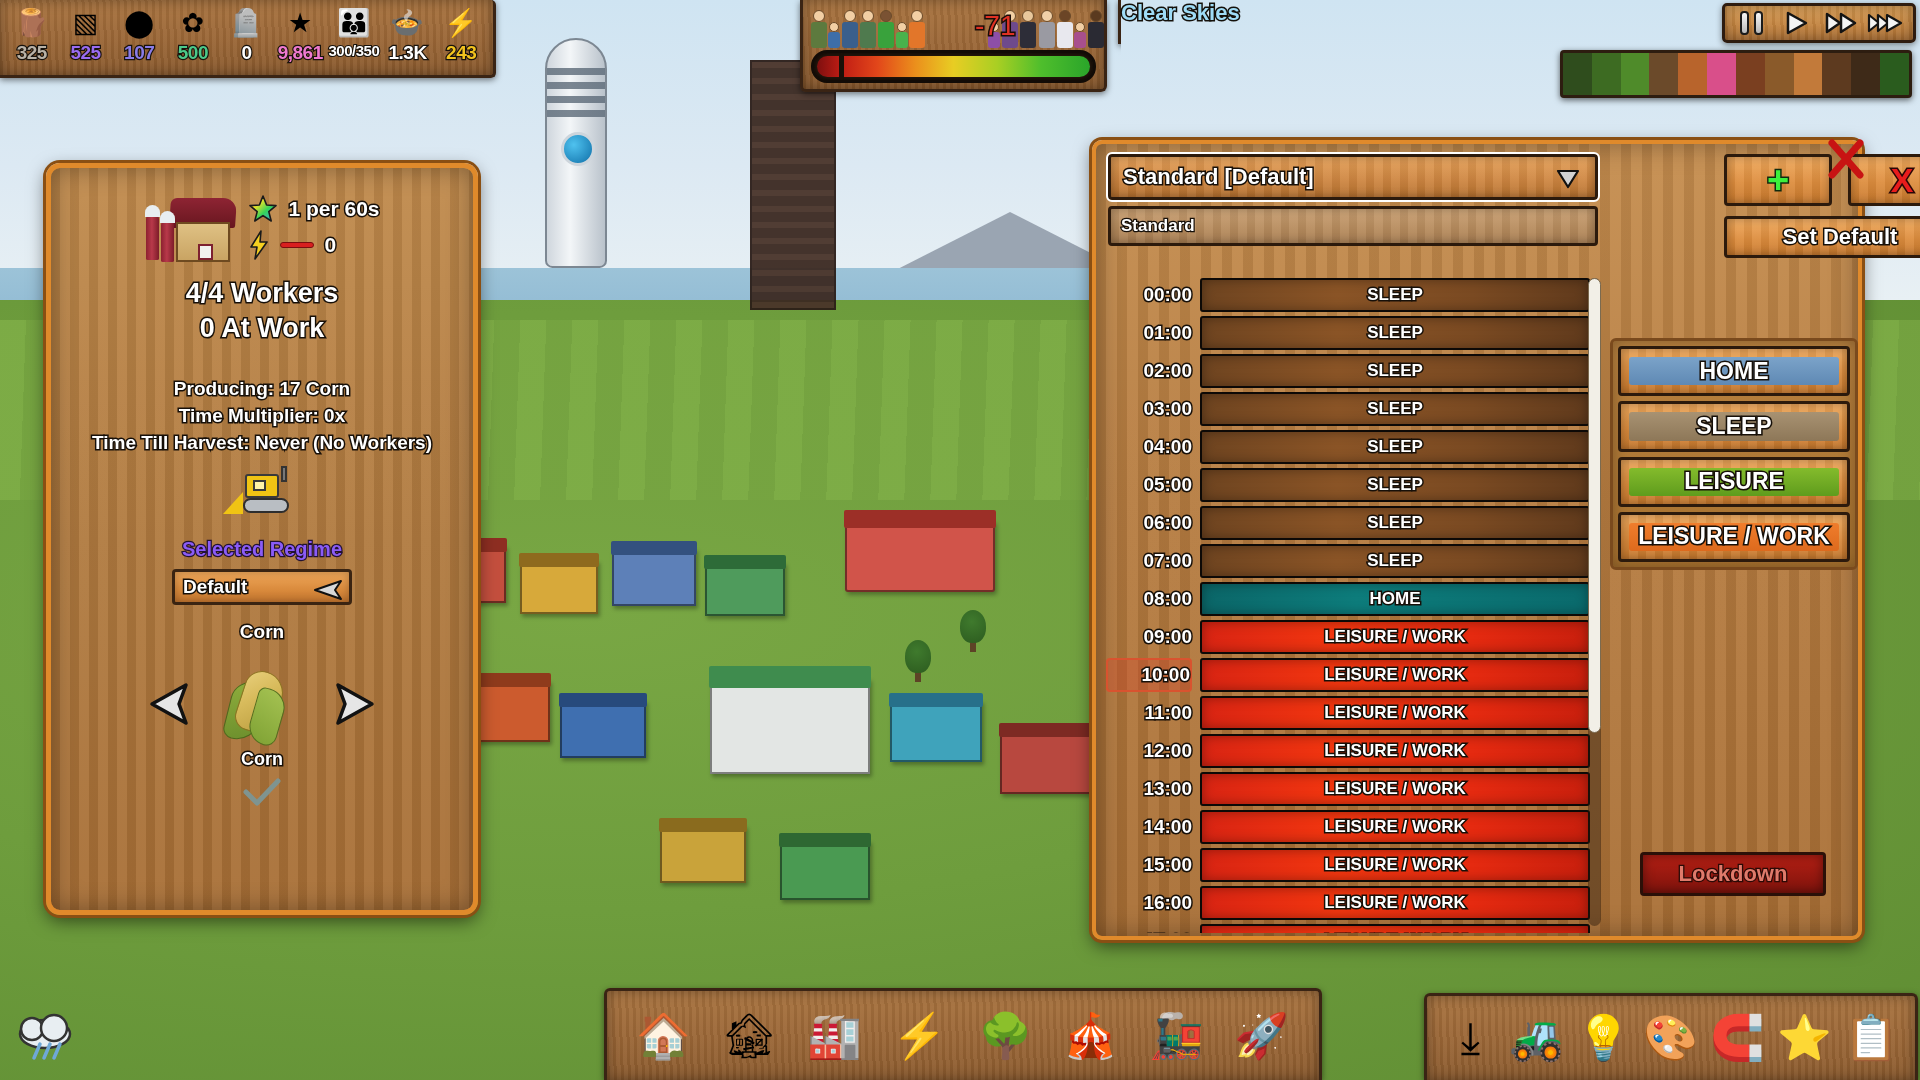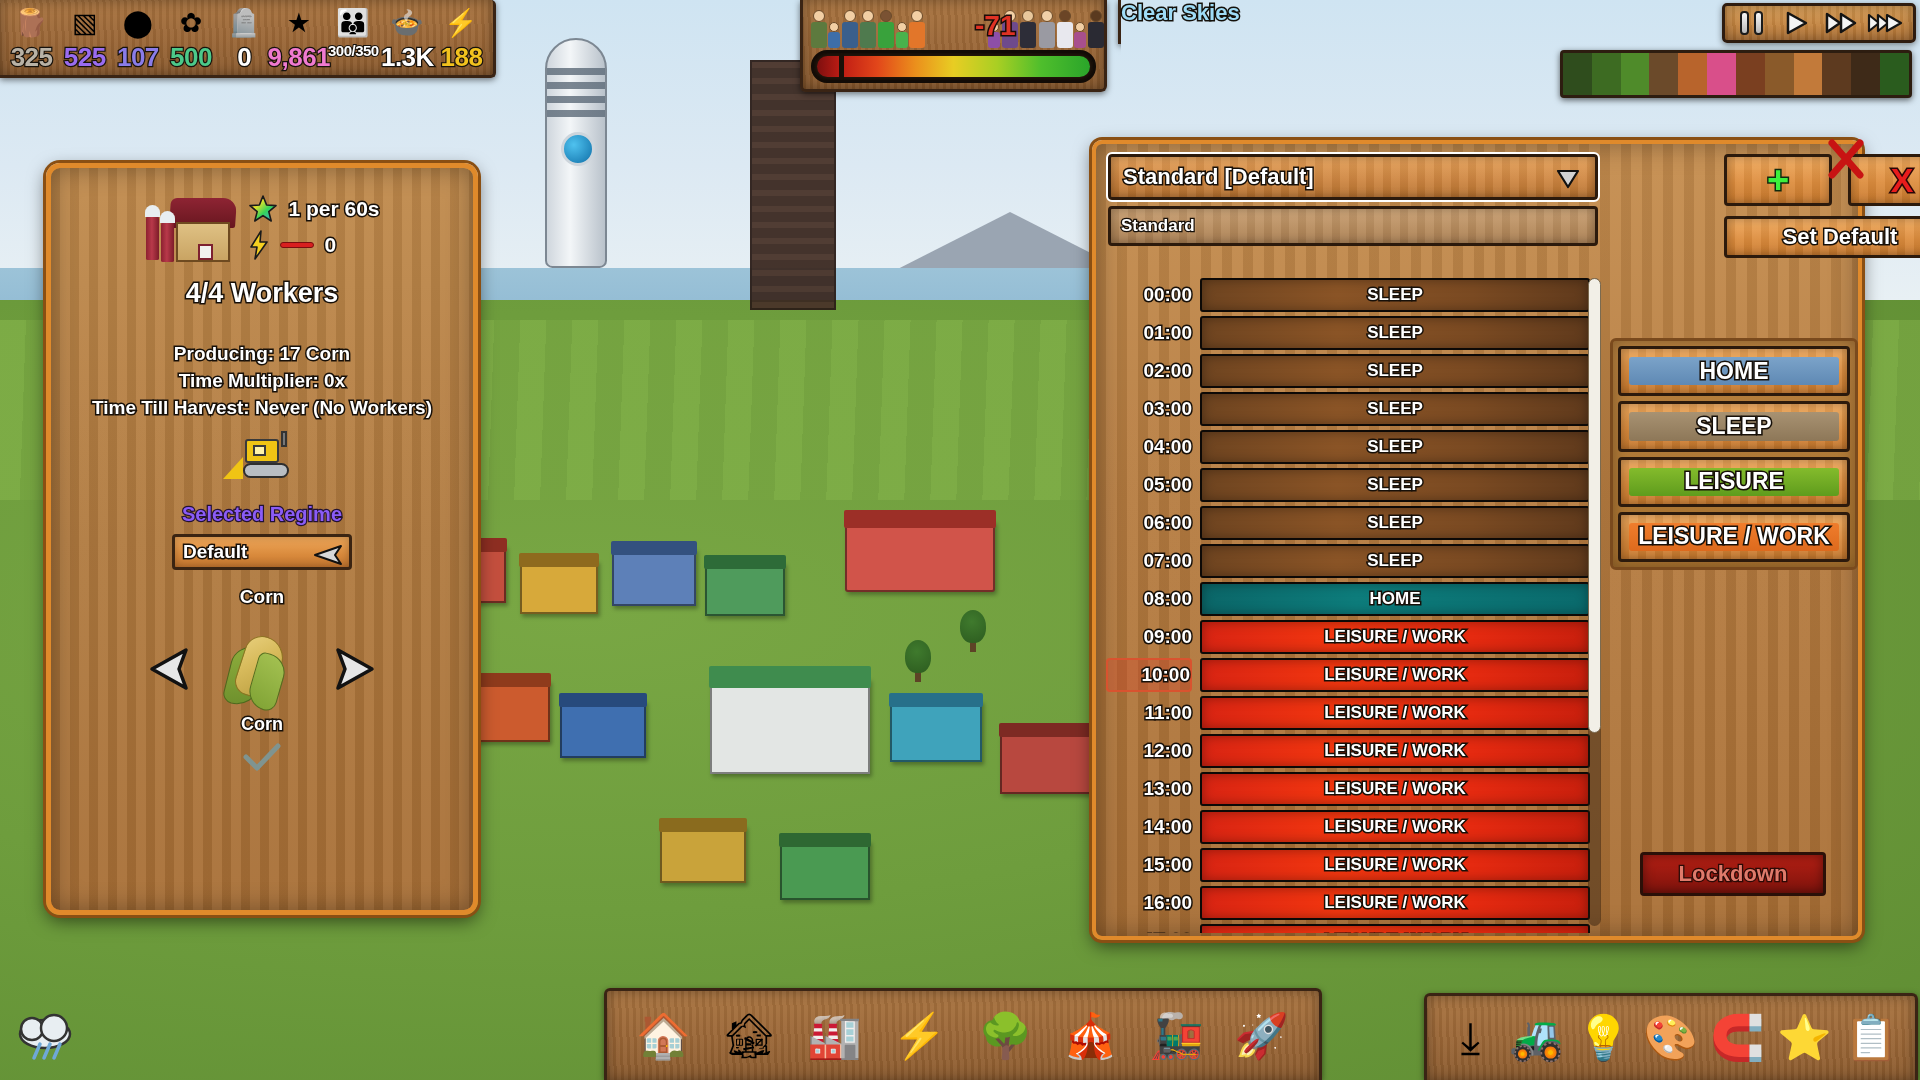--- a/index.html
+++ b/index.html
@@ -73,41 +73,41 @@
     box-shadow: inset 0 0 14px rgba(0,0,0,.3), 0 2px 6px rgba(0,0,0,.45);
   }
   #resbar {
     position:absolute; left:0; top:0; width:496px; height:78px;
     display:flex; align-items:flex-start; padding:4px 6px 0 6px; gap:2px;
     border-left:none; border-top:none; border-radius:0 5px 5px 0;
   }
   .rescell { width:54px; display:flex; flex-direction:column; align-items:center; }
   .rescell .ic { height:38px; display:flex; align-items:center; justify-content:center; font-size:27px; line-height:1; }
   .rescell .vl {
-    font-size:26px; font-weight:bold; letter-spacing:-.5px;
+    font-size:19px; font-weight:bold; letter-spacing:-.5px;
     -webkit-text-stroke:2.4px #17120c; paint-order: stroke fill;
     white-space:nowrap;
   }
   .rescell .vl.small { font-size:15px; -webkit-text-stroke:2.2px #17120c; }
 
   
   #happy {
     position:absolute; left:800px; top:0; width:307px; height:92px;
     border-radius:0 0 6px 6px; border-top:none;
     display:flex; flex-direction:column; align-items:center; padding-top:2px;
   }
   #happy .crowd { display:flex; align-items:flex-end; height:46px; gap:0px; position:relative; width:100%; justify-content:flex-start; padding-left:6px;}
   .ppl { width:20px; height:38px; position:relative; }
   .ppl .head{position:absolute;left:4px;top:0;width:12px;height:12px;border-radius:50%;background:#f2cfa4;border:1px solid #6b4b2a;}
   .ppl .body{position:absolute;left:2px;top:12px;width:16px;height:26px;border-radius:3px;}
   .ppl.kid{width:14px;height:26px;}
   .ppl.kid .head{left:2px;width:10px;height:10px;}
   .ppl.kid .body{left:1px;top:10px;width:12px;height:16px;}
   #happy .score {
-    position:absolute; left:172px; top:10px; font-size:28px; font-weight:bold;
+    position:absolute; left:172px; top:10px; font-size:28px; font-weight:normal;
     color:#e03224; -webkit-text-stroke:3px #1a0c08; paint-order: stroke fill;
   }
   #happy .meterwrap{
     width:285px; height:33px; margin-top:2px;
     background:#2a1a0e; border:3px solid #120b06; border-radius:16px; padding:3px;
     box-shadow: inset 0 0 6px #000;
   }
   #happy .meter{
     height:100%; border-radius:13px;
     background: linear-gradient(90deg,#7e0f0f 0%, #c01d14 9%, #e2461a 22%, #eb8f1c 36%, #e8cd23 50%, #a9cf23 66%, #4fbe2c 82%, #2aa52a 100%);
@@ -420,21 +420,21 @@
     <div class="rescell">
       <div class="ic">👪</div>
       <div class="vl small" style="color: rgb(255, 255, 255);">300/350</div>
     </div>
     <div class="rescell">
       <div class="ic">🍲</div>
       <div class="vl" style="color: rgb(255, 255, 255);">1.3K</div>
     </div>
     <div class="rescell">
       <div class="ic">⚡</div>
-      <div class="vl" style="color: rgb(242, 194, 30);">188</div>
+      <div class="vl" style="color: rgb(242, 194, 30);">243</div>
     </div>
   </div>
 
 <div id="happy" class="woodpanel">
   <div class="crowd">
     <div class="ppl">
         <div class="head"></div>
         <div class="body" style="background:#5d7a3e;"></div>
       </div>
     <div class="ppl kid" style="align-self:flex-end">
@@ -575,20 +575,21 @@
         <svg width="22" height="30" viewBox="0 0 22 30">
           <path d="M13 1 L3 17 L9 17 L7 29 L19 12 L12 12 Z" fill="#f6d020" stroke="#1a1a1a" stroke-width="1.6" stroke-linejoin="round"></path>
         </svg>
         <span class="redline"></span>
         <span class="gtxt s22">0</span>
       </div>
     </div>
   </div>
 
   <div class="gtxt bigtxt">4/4 Workers</div>
+  <div class="gtxt bigtxt" style="margin-top:4px;">0 At Work</div>
 
   <div class="gtxt medtxt" style="margin-top:34px;">Producing: 17 Corn</div>
   <div class="gtxt medtxt">Time Multiplier: 0x</div>
   <div class="gtxt medtxt">Time Till Harvest: Never (No Workers)</div>
 
   <div class="dozer">
     <div class="blade"></div>
       <div class="track"></div>
       <div class="cab"></div>
       <div class="win"></div>

